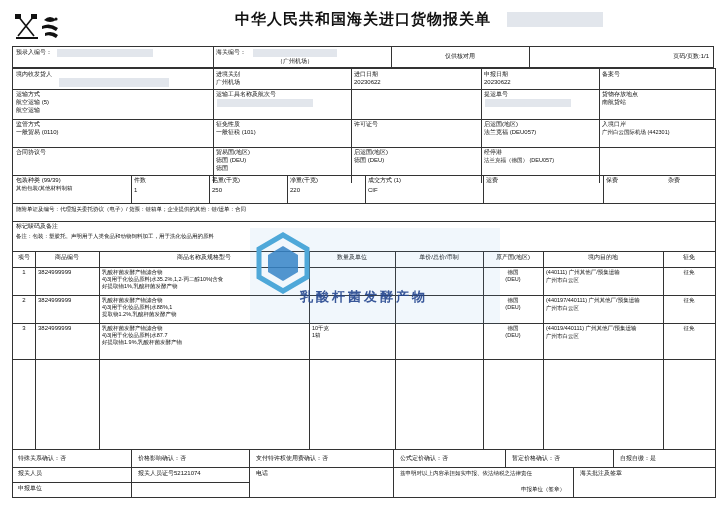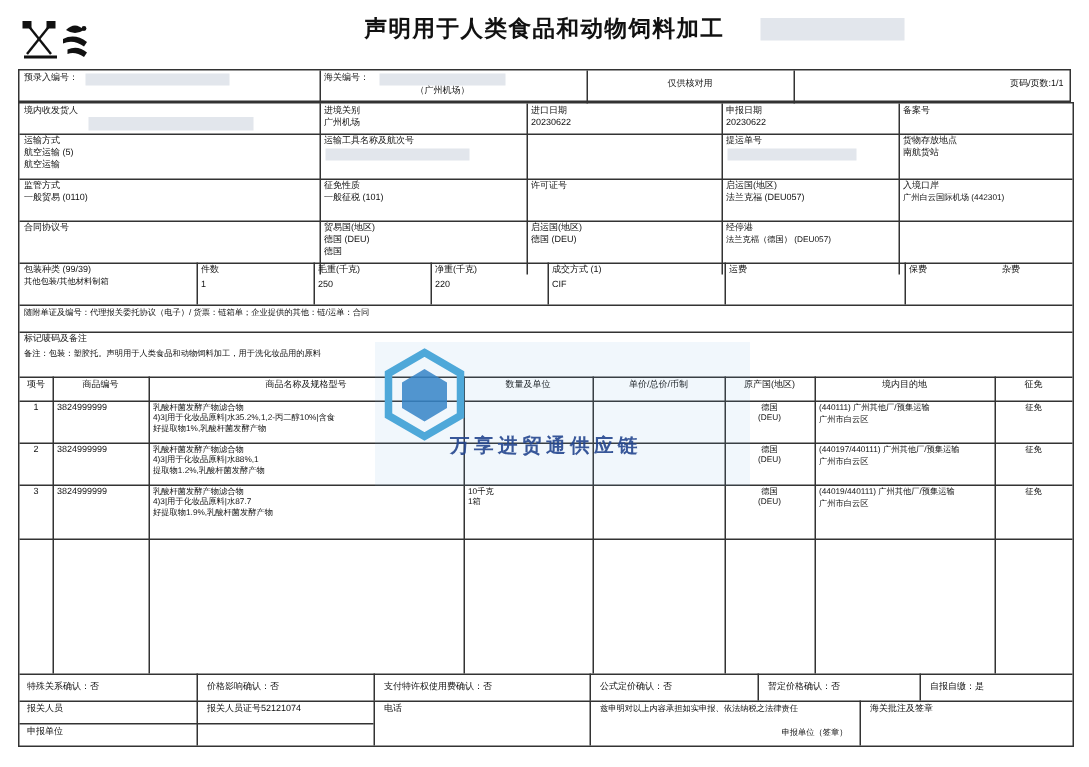--- a/index.html
+++ b/index.html
@@ -62,21 +62,21 @@
       <path d="M4 28 h22" stroke-width="2"></path>
     </g>
     <g fill="#111">
       <path d="M32 10 q6 -6 12 0 q-6 4 -12 0 z"></path>
       <circle cx="44" cy="9" r="1.6"></circle>
       <path d="M30 16 q8 -4 16 2 l-2 3 q-7 -5 -14 -2 z"></path>
       <path d="M33 23 q7 -3 13 2 l-2 3 q-6 -4 -11 -2 z"></path>
     </g>
   </svg>
 
-  <div class="title">声明用于人类食品和动物饲料加工</div>
+  <div class="title">中华人民共和国海关进口货物报关单</div>
   <div class="title-redact rd"></div>
 
   <div style="position:absolute;left:12px;top:46px;width:702px;height:22px;border:1px solid #333;box-sizing:border-box;">
     <div class="vline" style="left:200px;top:0;height:22px;"></div>
     <div class="vline" style="left:378px;top:0;height:22px;"></div>
     <div class="vline" style="left:516px;top:0;height:22px;"></div>
 
     <div class="cell" style="left:0;top:1px;width:200px;">
       <span class="lbl">预录入编号：</span>
       <span class="rd" style="position:absolute;left:44px;top:1px;width:96px;height:8px;"></span>
@@ -290,17 +290,17 @@
     <div class="cell small" style="left:384px;top:400px;width:176px;">兹申明对以上内容承担如实申报、依法纳税之法律责任</div>
     <div class="cell small" style="left:384px;top:416px;width:176px;text-align:right;padding-right:8px;">申报单位（签章）</div>
 
     <div class="cell" style="left:564px;top:400px;width:138px;">海关批注及签章</div>
   </div>
 
   <svg class="wm-hex" width="62" height="62" viewBox="0 0 62 62">
     <polygon points="31,3 55,17 55,45 31,59 7,45 7,17" fill="none" stroke="#4aa8d8" stroke-width="5"></polygon>
     <polygon points="31,14 46,23 46,40 31,49 16,40 16,23" fill="#2e7fc4" opacity="0.85"></polygon>
   </svg>
-  <div class="wm-sub">万享进贸通供应链</div>
+  <div class="wm-sub">乳酸杆菌发酵产物</div>
 
   <div style="position:absolute;left:250px;top:228px;width:250px;height:96px;background:rgba(120,180,225,0.10);pointer-events:none;"></div>
 
 </div>
 
 </body></html>

